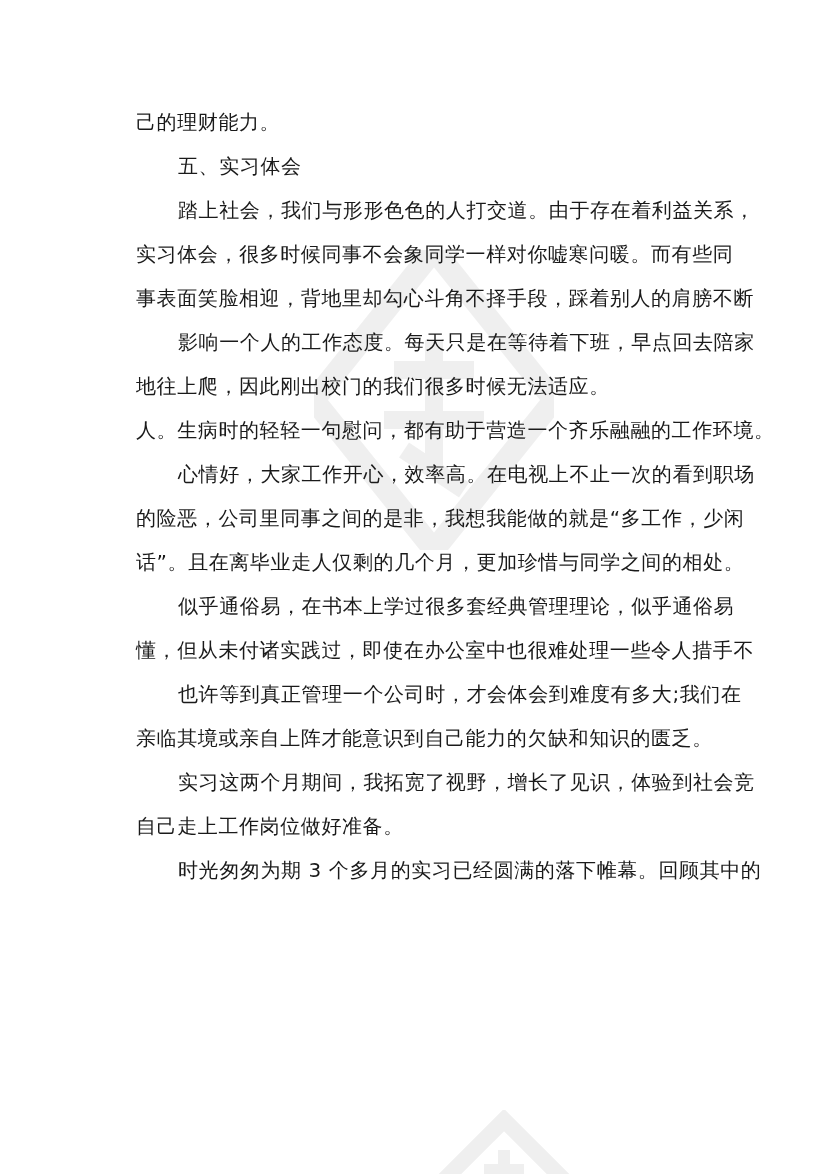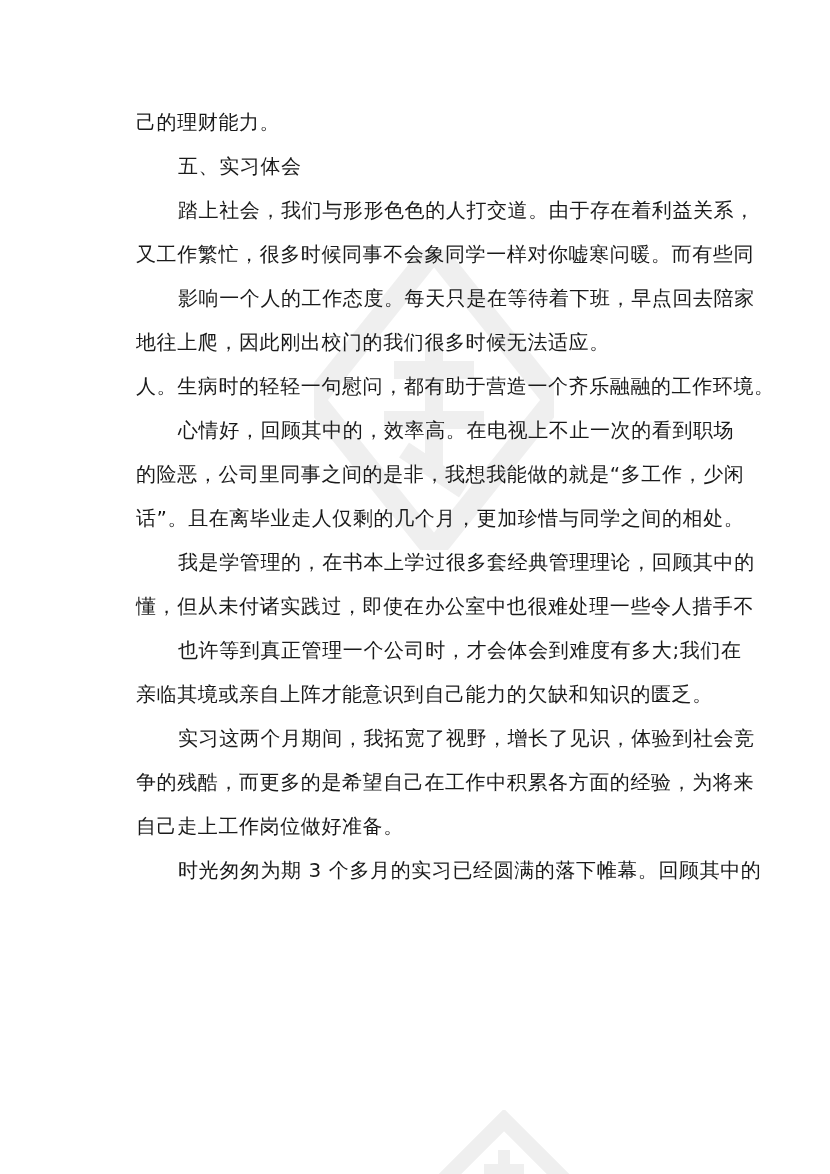--- a/index.html
+++ b/index.html
@@ -24,29 +24,29 @@
   </svg>
   <svg class="watermark wm2" viewBox="0 0 140 80">
     <polyline points="0,80 70,10 140,80" fill="none" stroke="#000" stroke-width="16"></polyline>
     <path d="M50 60 L90 60 M70 40 L70 80" stroke="#000" stroke-width="12"></path>
   </svg>
 
   <div class="content">
     <div class="line">己的理财能力。</div>
     <div class="line indent">五、实习体会</div>
     <div class="line indent just">踏上社会，我们与形形色色的人打交道。由于存在着利益关系，</div>
-    <div class="line just">又工作繁忙，很多时候同事不会象同学一样对你嘘寒问暖。而有些同</div>
+    <div class="line just">实习体会，很多时候同事不会象同学一样对你嘘寒问暖。而有些同</div>
+    <div class="line just">事表面笑脸相迎，背地里却勾心斗角不择手段，踩着别人的肩膀不断</div>
     <div class="line indent just">影响一个人的工作态度。每天只是在等待着下班，早点回去陪家</div>
     <div class="line">地往上爬，因此刚出校门的我们很多时候无法适应。</div>
     <div class="line just">人。生病时的轻轻一句慰问，都有助于营造一个齐乐融融的工作环境。</div>
-    <div class="line indent just">心情好，回顾其中的，效率高。在电视上不止一次的看到职场</div>
+    <div class="line indent just">心情好，大家工作开心，效率高。在电视上不止一次的看到职场</div>
     <div class="line just">的险恶，公司里同事之间的是非，我想我能做的就是“多工作，少闲</div>
     <div class="line just">话”。且在离毕业走人仅剩的几个月，更加珍惜与同学之间的相处。</div>
-    <div class="line indent just">我是学管理的，在书本上学过很多套经典管理理论，回顾其中的</div>
+    <div class="line indent just">似乎通俗易，在书本上学过很多套经典管理理论，似乎通俗易</div>
     <div class="line just">懂，但从未付诸实践过，即使在办公室中也很难处理一些令人措手不</div>
     <div class="line indent just">也许等到真正管理一个公司时，才会体会到难度有多大;我们在</div>
     <div class="line">亲临其境或亲自上阵才能意识到自己能力的欠缺和知识的匮乏。</div>
     <div class="line indent just">实习这两个月期间，我拓宽了视野，增长了见识，体验到社会竞</div>
-    <div class="line just">争的残酷，而更多的是希望自己在工作中积累各方面的经验，为将来</div>
     <div class="line">自己走上工作岗位做好准备。</div>
     <div class="line indent just">时光匆匆为期 3 个多月的实习已经圆满的落下帷幕。回顾其中的</div>
   </div>
 </div>
 
 </body></html>

